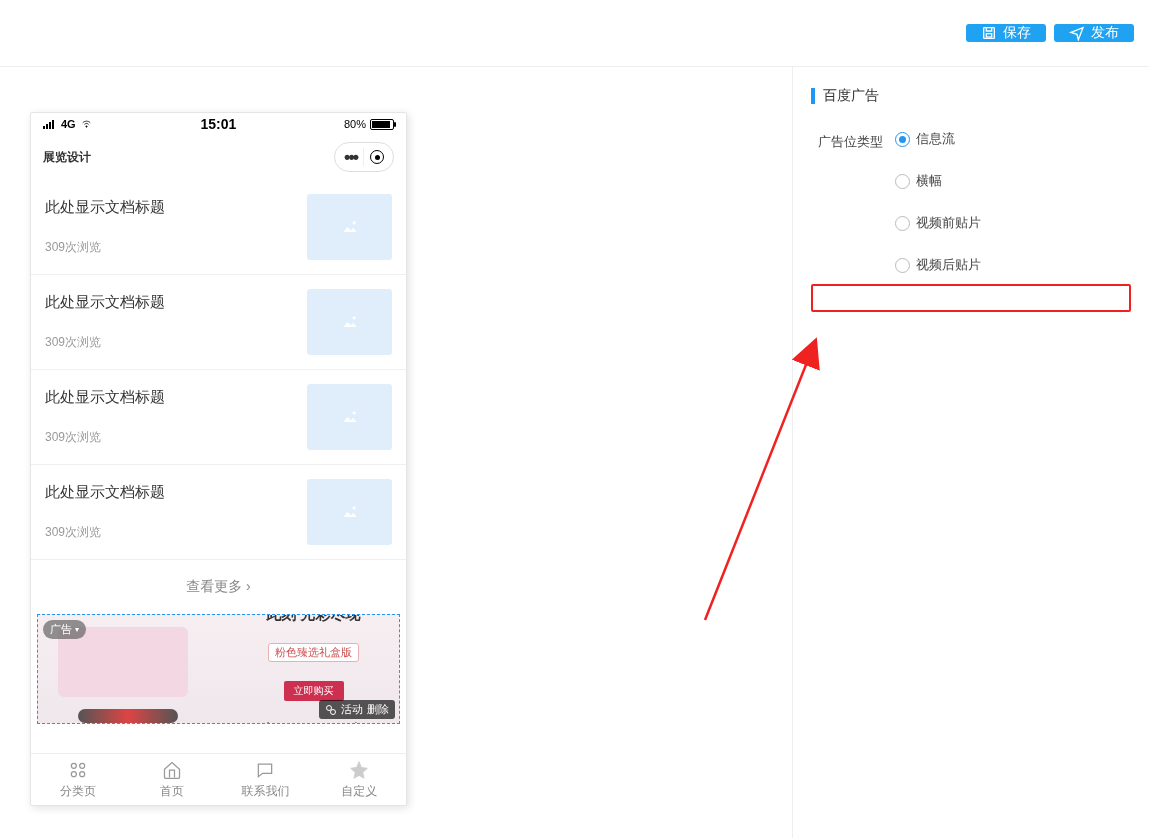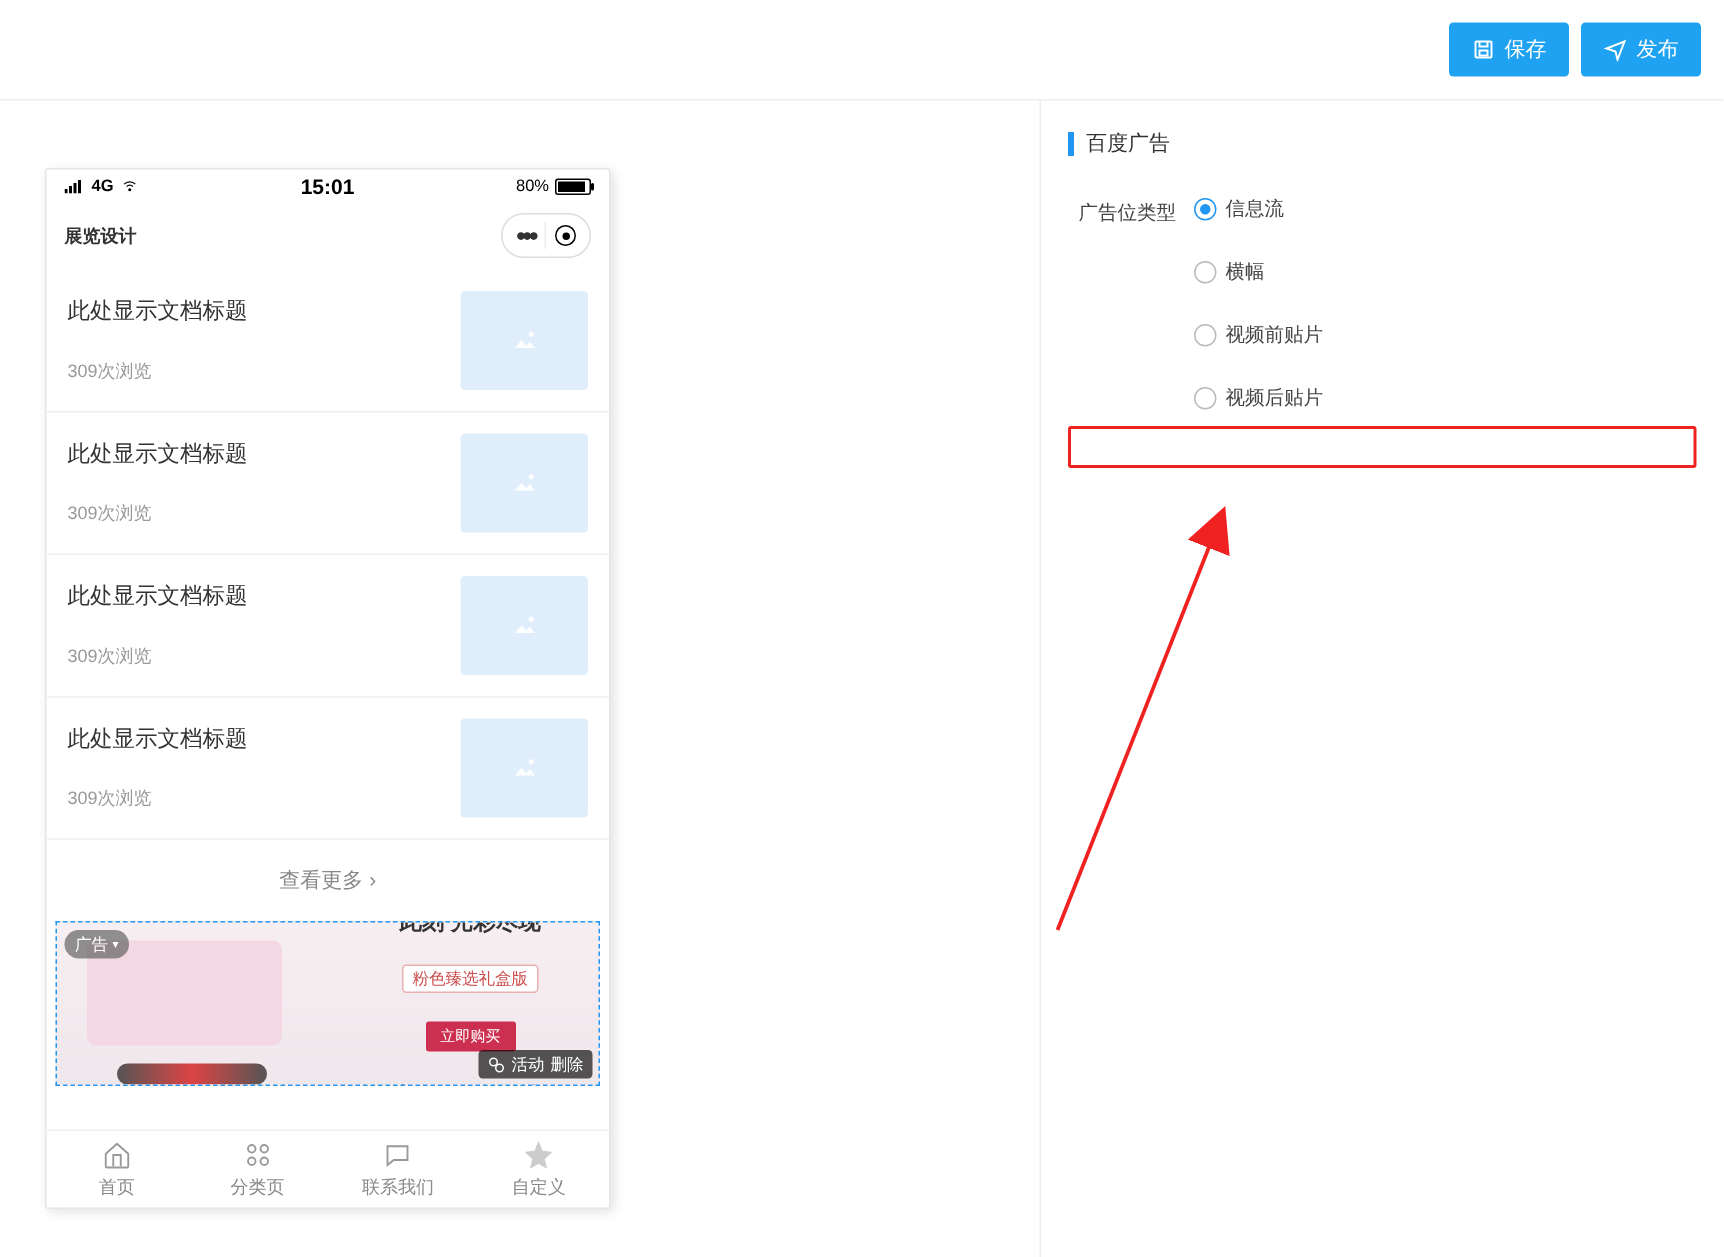--- a/index.html
+++ b/index.html
@@ -1,25 +1,25 @@
 <!DOCTYPE html>
 <html><head>
 <meta charset="utf-8">
 <style>
   * { box-sizing: border-box; margin: 0; padding: 0; }
   body { font-family: -apple-system, "PingFang SC", "Microsoft YaHei", sans-serif; background: #fff; font-size: 13px; color: #333; }
   .page { width: 1149px; height: 838px; position: relative; overflow: hidden; }
 
   .topbar { height: 67px; border-bottom: 1px solid #eee; display: flex; align-items: center; justify-content: flex-end; padding: 0 15px; gap: 8px; }
-  .btn { display: inline-flex; align-items: center; gap: 6px; height: 36px; padding: 0 15px; background: #1ea2f1; color: #fff; border-radius: 3px; cursor: pointer; font-size: 14px; }
+  .btn { display: inline-flex; align-items: center; gap: 6px; height: 18px; padding: 0 15px; background: #1ea2f1; color: #fff; border-radius: 3px; cursor: pointer; font-size: 14px; }
   .btn svg { width: 16px; height: 16px; }
 
   .body-wrap { display: flex; height: 771px; }
   .left-area { flex: 1; padding: 45px 0 0 30px; position: relative; }
-  .right-panel { width: 456px; border-left: 1px solid #eee; padding: 20px 18px; position: relative; }
+  .right-panel { width: 357px; border-left: 1px solid #eee; padding: 20px 18px; position: relative; }
 
   
   .phone { width: 377px; height: 694px; background: #fff; border: 1px solid #e5e5e5; box-shadow: 2px 2px 8px rgba(0,0,0,0.12); border-radius: 2px; overflow: hidden; display: flex; flex-direction: column;}
   .statusbar { height: 22px; display: flex; align-items: center; padding: 0 12px; font-size: 11px; color: #000; }
   .statusbar .sig { display: flex; align-items: center; gap: 4px; font-weight: 600;}
   .statusbar .clock { flex: 1; text-align: center; font-weight: 600; font-size: 14px;}
   .statusbar .batt { display: flex; align-items: center; gap: 4px; font-weight: 500;}
   .battery-icon { width: 24px; height: 11px; border: 1px solid #000; border-radius: 2px; position: relative; }
   .battery-icon::after { content: ""; position: absolute; right: -3px; top: 2px; width: 2px; height: 5px; background: #000; border-radius: 1px;}
   .battery-icon .fill { position: absolute; left: 1px; top: 1px; height: 7px; width: 80%; background: #000;}
@@ -208,33 +208,33 @@
                 </svg>
               <span>活动</span>
                 <span>删除</span>
             </div>
           </div>
         </div>
 
         <div class="tabbar">
           <div class="tab">
             <svg viewBox="0 0 24 24" fill="none" stroke="#999" stroke-width="1.5">
-                <path d="M3 11l9-8 9 8v10a1 1 0 0 1-1 1H4a1 1 0 0 1-1-1z"></path>
-                <path d="M9 21V12h6v9"></path>
-              </svg>
-            <span>首页</span>
-          </div>
-          <div class="tab">
-            <svg viewBox="0 0 24 24" fill="none" stroke="#999" stroke-width="1.5">
                 <circle cx="7" cy="7" r="3"></circle>
                 <circle cx="17" cy="7" r="3"></circle>
                 <circle cx="7" cy="17" r="3"></circle>
                 <circle cx="17" cy="17" r="3"></circle>
               </svg>
             <span>分类页</span>
+          </div>
+          <div class="tab">
+            <svg viewBox="0 0 24 24" fill="none" stroke="#999" stroke-width="1.5">
+                <path d="M3 11l9-8 9 8v10a1 1 0 0 1-1 1H4a1 1 0 0 1-1-1z"></path>
+                <path d="M9 21V12h6v9"></path>
+              </svg>
+            <span>首页</span>
           </div>
           <div class="tab">
             <svg viewBox="0 0 24 24" fill="none" stroke="#999" stroke-width="1.5">
                 <path d="M4 5h16v11H9l-5 4V5z"></path>
               </svg>
             <span>联系我们</span>
           </div>
           <div class="tab">
             <svg viewBox="0 0 24 24" fill="#ccc" stroke="#ccc" stroke-width="1">
                 <path d="M12 2l2.9 6.9L22 10l-5.5 5 1.6 7L12 18.5 5.9 22l1.6-7L2 10l7.1-1.1z"></path>

